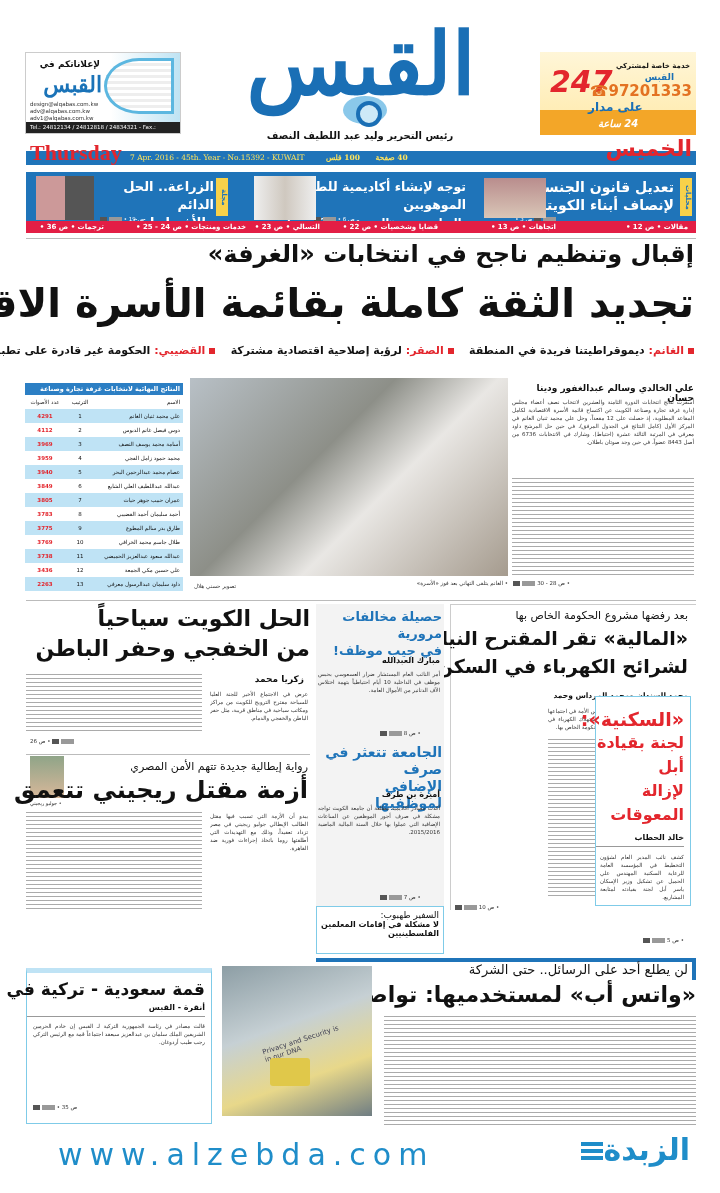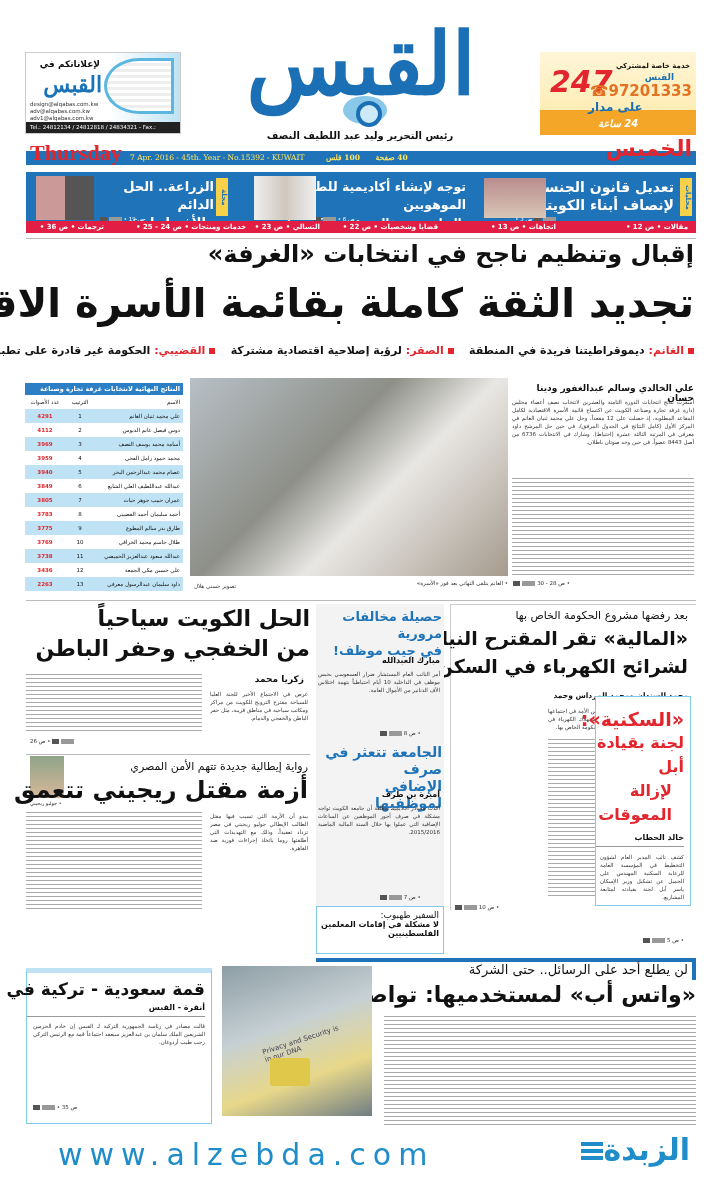--- a/index.html
+++ b/index.html
@@ -236,21 +236,21 @@
   <div class="abs byline" style="right:8px;top:4px;width:230px;font-size:11px;font-weight:normal">بعد رفضها مشروع الحكومة الخاص بها</div>
   <div class="abs h-sec" style="right:8px;top:22px;width:236px;font-size:19px">«المالية» تقر المقترح النيابي</div>
   <div class="abs h-sec" style="right:8px;top:50px;width:236px;font-size:19px">لشرائح الكهرباء في السكن الخاص</div>
   <div class="abs byline" style="right:8px;top:86px;width:140px;font-size:7.5px">محمد السندان ومحمد المرداس وحمد الخلف</div>
   <div class="abs body" style="right:8px;top:102px;width:140px;height:30px">أقرت اللجنة المالية والاقتصادية في مجلس الأمة في اجتماعها أمس الاقتراح النيابي المتعلق بشرائح استهلاك الكهرباء في السكن الخاص، بعد أن رفضت مشروع الحكومة الخاص بها.</div>
   <div class="abs body filler" style="right:8px;top:134px;width:140px;height:160px"></div>
 </div>
 <div class="abs box" style="left:595px;top:696px;width:96px;height:210px;background:#fff">
   <div class="h-red" style="margin:10px 6px 0 0">«السكنية»:</div>
   <div class="h-red" style="margin-right:6px;font-size:16px">لجنة بقيادة أبل</div>
-  <div class="h-red" style="margin-right:18px;font-size:16px">لإزالة المعوقات</div>
+  <div class="h-red" style="margin-right:6px;font-size:16px">لإزالة المعوقات</div>
   <div class="byline" style="margin:6px 6px 0 0;font-size:8px;border-bottom:1px solid #999;padding-bottom:4px">خالد الحطاب</div>
   <div class="body" style="margin:6px 6px 0 4px;height:80px">كشف نائب المدير العام لشؤون التخطيط في المؤسسة العامة للرعاية السكنية المهندس علي الحميل عن تشكيل وزير الإسكان ياسر أبل لجنة بقيادته لمتابعة المشاريع.</div>
   <div class="pgref" style="margin:4px 6px 0 0"><span>• ص 5</span> <span class="arrow"></span></div>
 </div>
 <div class="abs pgref" style="left:455px;top:904px"><span>• ص 10</span> <span class="arrow"></span></div>
 
 <div class="abs" style="left:316px;top:604px;width:128px;height:330px;background:#f3f3f3"></div>
 <div class="abs h-blue" style="left:318px;top:608px;width:124px">
   <div>حصيلة مخالفات مرورية</div>
   <div>في جيب موظف!</div>

